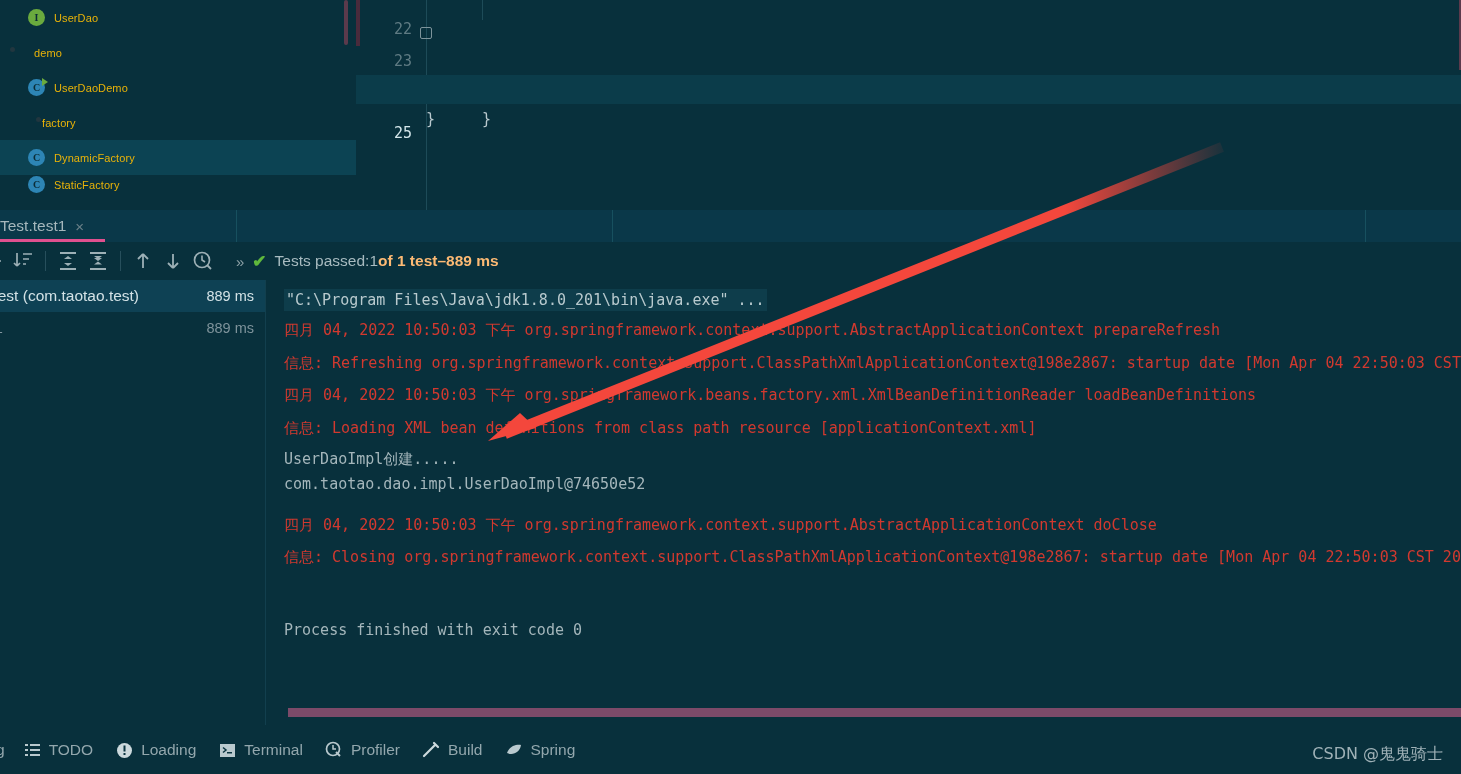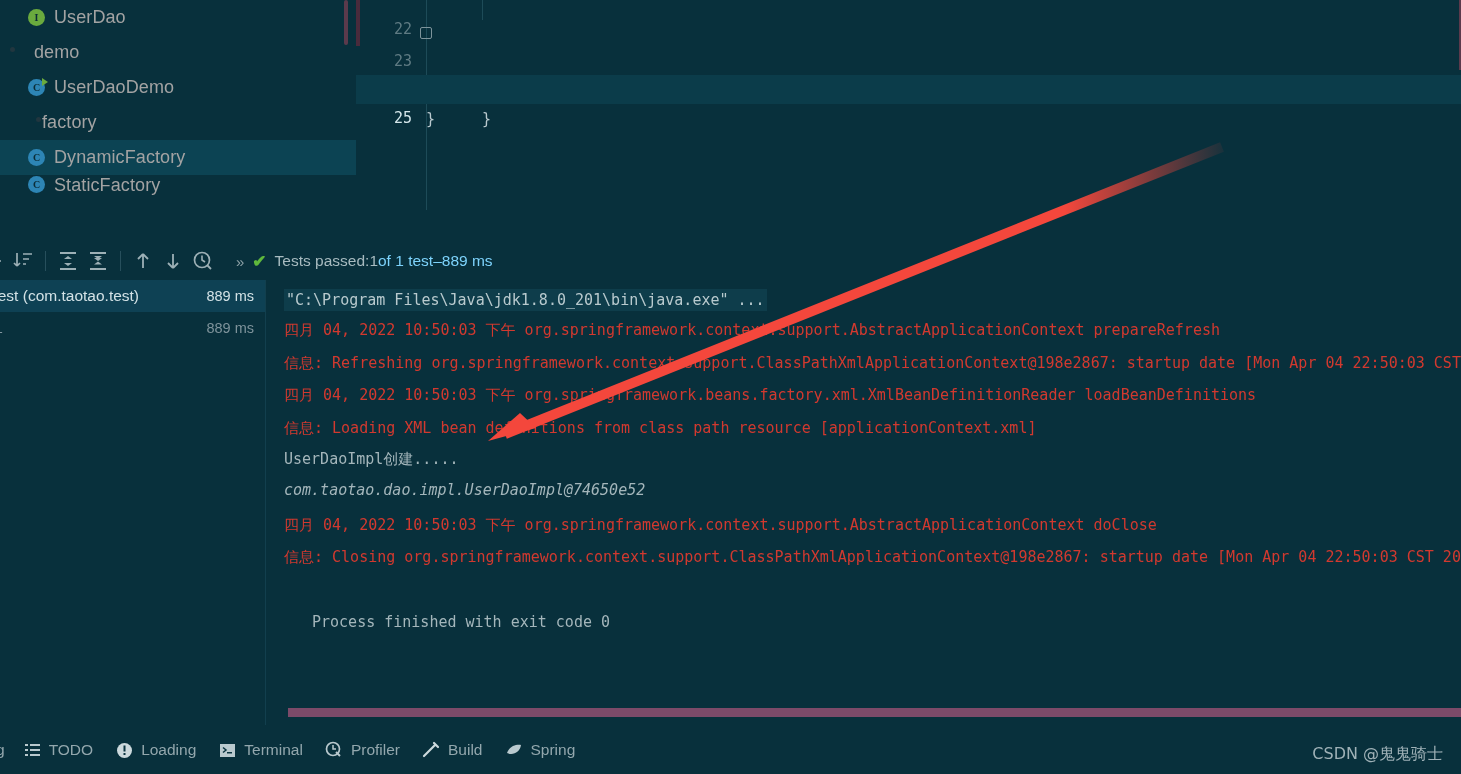--- a/index.html
+++ b/index.html
@@ -36,22 +36,22 @@
     white-space: nowrap;
   }
   .tree-row.selected { background: #0c4353; }
   .tree-ico {
     width: 18px; height: 18px; flex: 0 0 18px;
     margin-right: 8px;
     position: relative;
     display: inline-block;
   }
   .tree-label {
-    font-size: 18px;
-    color: #a3a3a3;
+    font-size: 11px;
+    color: #eab308;
     letter-spacing: .1px;
   }
   
   .ico-circle {
     width: 17px; height: 17px; border-radius: 50%;
     display:flex; align-items:center; justify-content:center;
     font-size: 10px; font-weight: bold; color: #0b2c36;
     font-family: "Liberation Serif", serif;
   }
   .ico-interface { background: #6aaa3e; }
@@ -171,21 +171,21 @@
   }
   .tb-chevrons {
     font-size: 15px; color: #8ca0a6; margin-left: 18px; margin-right: 10px;
     letter-spacing: -2px;
   }
   .tb-status { display: flex; align-items: center; }
   .tb-check {
     color: #5fb83c; font-size: 17px; margin-right: 8px; font-weight: bold;
   }
   .tb-status-txt { font-size: 15.5px; color: #a8bbc0; }
-  .tb-status-dim { color: #7dd3fc; }
+  .tb-status-dim { color: #fdba74; font-weight: bold; }
 
   
   .testtree {
     position: absolute; left: 0; top: 280px; width: 266px; height: 445px;
     background: #08303c; overflow: hidden;
   }
   .tt-row {
     height: 32px; display: flex; align-items: center; justify-content: space-between;
     padding-right: 12px;
     white-space: nowrap;
@@ -318,29 +318,39 @@
         <span class="ed-fold" style="top:9px;"></span>
         <span class="ed-code" style="left:126px;color:#b9c9ce;">}</span>
       </div>
 
       <div class="ed-line" style="top:47px;">
         <span class="ed-num">24</span>
         <span class="ed-code" style="left:70px;color:#b9c9ce;">}</span>
       </div>
 
       <div class="ed-cur-bg" style="top:75px;"></div>
-      <div class="ed-line" style="top:75px;">
+      <div class="ed-line" style="top:90px;">
         <span class="ed-num cur">25</span>
         <span class="ed-code" style="left:70px;color:#b9c9ce;"></span>
       </div>
 
       <div class="ed-scroll-v"></div>
     </div>
   </div>
 
+  <div class="tabbar">
+    <div class="tab-cell c1">
+      <span class="tab-title">Test.test1</span>
+      <span class="tab-close">×</span>
+      <span class="tab-underline"></span>
+    </div>
+    <div class="tab-cell c2"></div>
+    <div class="tab-cell c3"></div>
+    <div class="tab-cell c4"></div>
+  </div>
 
   <div class="runbar">
 
     <div class="tb-icon" style="width:16px;margin-left:-8px;">
       <svg width="16" height="16" viewBox="0 0 16 16" aria-hidden="true">
         <path d="M3 3 v10 M3 8 h6" stroke="#9db0b6" stroke-width="1.6" fill="none"></path>
       </svg>
     </div>
 
     <div class="tb-icon">
@@ -415,24 +425,24 @@
   </div>
   <div class="tt-vsplit"></div>
 
   <div class="console">
     <div class="cline cmd" style="top:9px;">"C:\Program Files\Java\jdk1.8.0_201\bin\java.exe" ...</div>
     <div class="cline red" style="top:40px;">四月 04, 2022 10:50:03 下午 org.springframework.context.support.AbstractApplicationContext prepareRefresh</div>
     <div class="cline red" style="top:73px;">信息: Refreshing org.springframework.context.support.ClassPathXmlApplicationContext@198e2867: startup date [Mon Apr 04 22:50:03 CST</div>
     <div class="cline red" style="top:105px;">四月 04, 2022 10:50:03 下午 org.springframework.beans.factory.xml.XmlBeanDefinitionReader loadBeanDefinitions</div>
     <div class="cline red" style="top:138px;">信息: Loading XML bean definitions from class path resource [applicationContext.xml]</div>
     <div class="cline gray" style="top:169px;">UserDaoImpl创建.....</div>
-    <div class="cline gray" style="top:200px;font-style:italic;">com.taotao.dao.impl.UserDaoImpl@74650e52</div>
+    <div class="cline gray" style="top:194px;">com.taotao.dao.impl.UserDaoImpl@74650e52</div>
     <div class="cline red" style="top:235px;">四月 04, 2022 10:50:03 下午 org.springframework.context.support.AbstractApplicationContext doClose</div>
     <div class="cline red" style="top:267px;">信息: Closing org.springframework.context.support.ClassPathXmlApplicationContext@198e2867: startup date [Mon Apr 04 22:50:03 CST 202</div>
-    <div class="cline gray" style="top:332px;margin-left:28px;">Process finished with exit code 0</div>
+    <div class="cline gray" style="top:340px;">Process finished with exit code 0</div>
     <div class="hscroll"></div>
   </div>
 
   <div class="statusbar">
     <div class="sb-item sb-first" style="margin-left:-4px;">
       <span>g</span>
     </div>
 
     <div class="sb-item">
       <span class="sb-ico">

